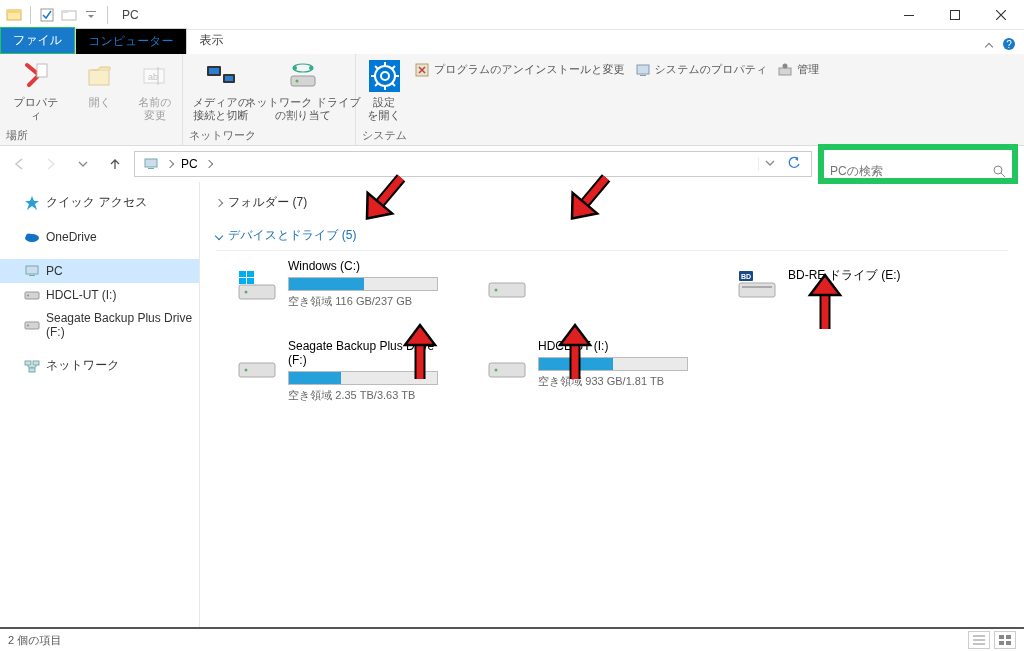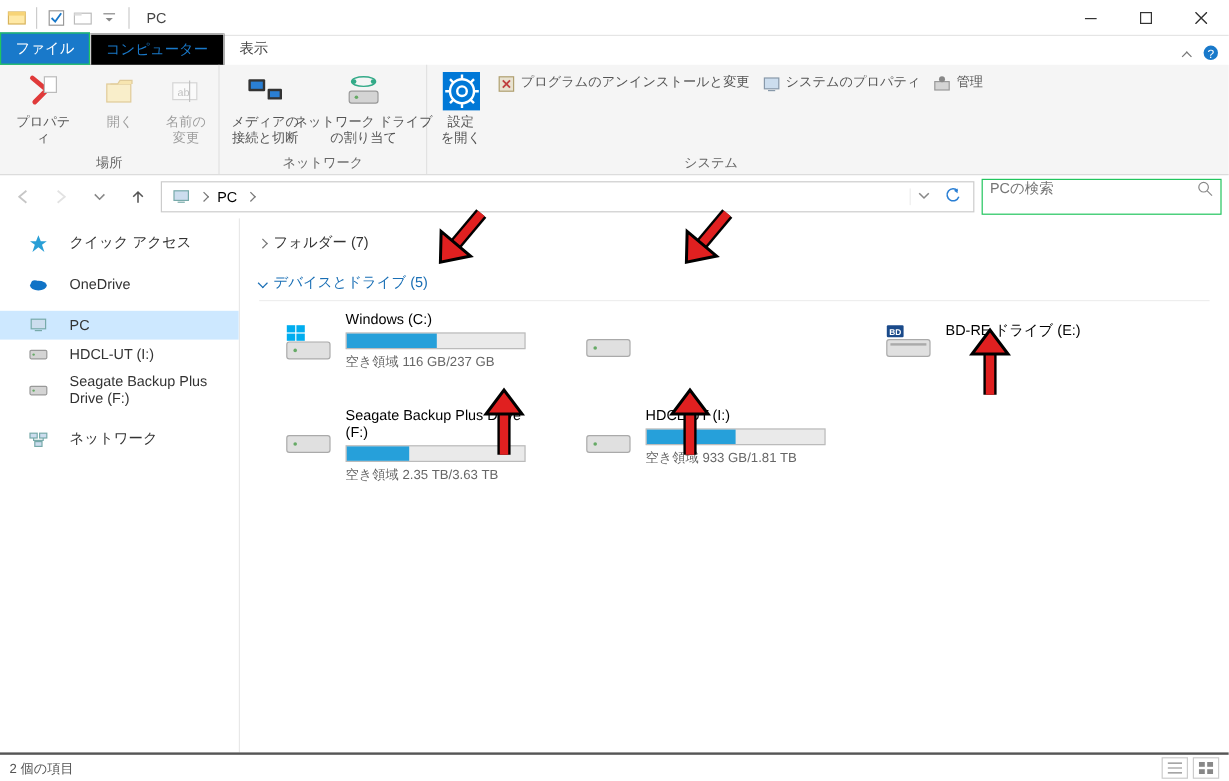--- a/index.html
+++ b/index.html
@@ -22,36 +22,36 @@
   .tab.normal { color: #444; }
   .tabs-right { margin-left: auto; display: flex; align-items: center; gap: 10px; padding-right: 8px; }
   
   
   .ribbon { background: #f5f5f5; border-bottom: 1px solid #dcdcdc; display: flex; height: 92px; }
   .rgroup { border-right: 1px solid #e2e2e2; display: flex; flex-direction: column; justify-content: space-between; padding: 4px 6px 2px 6px; }
   .rgroup-items { display: flex; align-items: flex-start; gap: 4px; }
   .rbtn { display: flex; flex-direction: column; align-items: center; justify-content: flex-start; width: 60px; padding: 2px; text-align: center; font-size: 11px; line-height: 1.2; color: #555; }
   .rbtn.sm { width: auto; flex-direction: row; gap: 4px; padding: 2px 4px; }
   .rbtn .icon-sq { width: 32px; height: 32px; margin-bottom: 4px; display: flex; align-items: center; justify-content: center; }
-  .rgroup-label { text-align: center; font-size: 11px; color: #666; padding-top: 2px; }
+  .rgroup-label { font-size: 11px; color: #666; padding-top: 2px; }
   .disabled { opacity: 0.55; }
   
   
   .addrrow { display: flex; align-items: center; height: 36px; padding: 4px 6px; gap: 6px; }
   .nav-btn { width: 26px; height: 26px; display: flex; align-items: center; justify-content: center; color: #888; }
   .addrbar { flex: 1; display: flex; align-items: center; border: 1px solid #ccc; height: 26px; padding: 0 4px; }
   .addrbar .seg { display: flex; align-items: center; gap: 2px; padding: 0 4px; }
   .addrbar .refresh { margin-left: auto; border-left: 1px solid #eee; padding: 0 6px; }
-  .searchbox { width: 200px; height: 26px; border: 1px solid #22c55e; display: flex; align-items: flex-end; padding: 14px 6px; color: #888; }
+  .searchbox { width: 200px; height: 26px; border: 6px solid #22c55e; display: flex; align-items: flex-start; padding: 14px 6px; color: #888; }
   .searchbox input { border: none; outline: none; flex: 1; font-size: 12px; }
   
   
   .main { display: flex; height: 460px; }
   .sidebar { width: 200px; border-right: 1px solid #e8e8e8; padding: 8px 0; overflow: hidden; }
-  .side-item { display: flex; align-items: center; gap: 18px; padding: 4px 6px 4px 24px; font-size: 12px; color: #333; }
+  .side-item { display: flex; align-items: center; gap: 6px; padding: 4px 6px 4px 24px; font-size: 12px; color: #333; }
   .side-item.bold { font-weight: 500; }
   .side-item.sel { background: #cde8ff; }
   .side-item .side-icon { width: 16px; height: 16px; display: inline-flex; align-items: center; justify-content: center; }
   .side-group-gap { height: 10px; }
   
   .content { flex: 1; padding: 8px 16px; position: relative; }
   .section-header { display: flex; align-items: center; gap: 6px; color: #333; padding: 4px 0; font-size: 12px; }
   .section-header.blue { color: #1a6fb5; }
   .section-line { height: 1px; background: #eee; margin: 2px 0 8px 0; }
   

